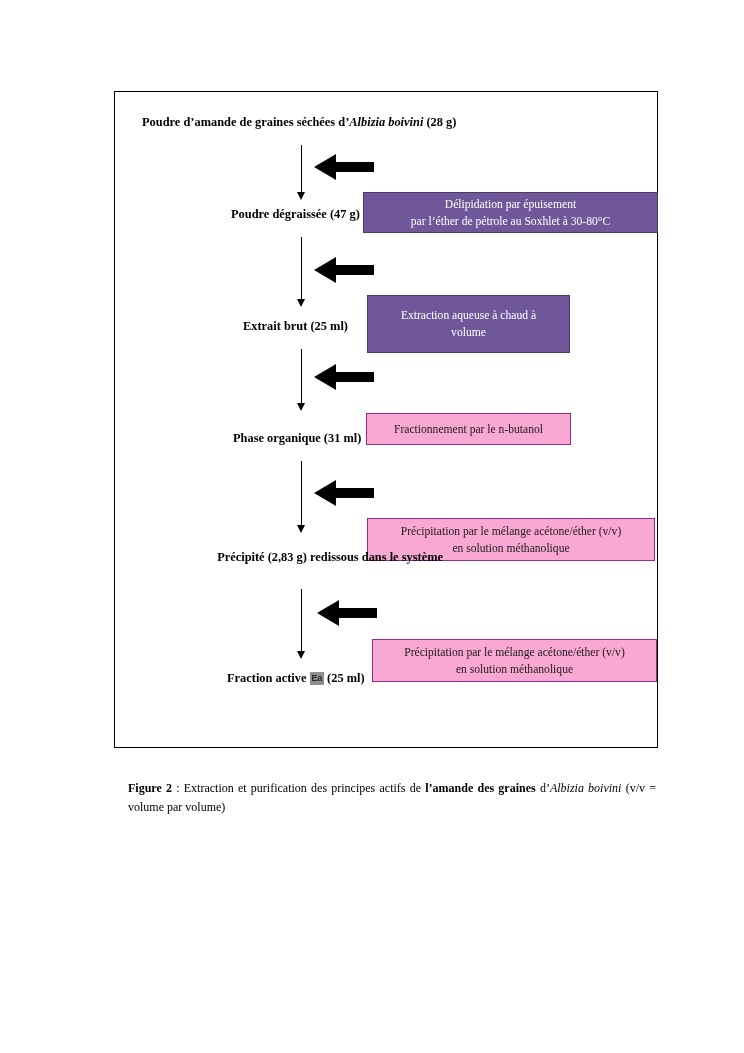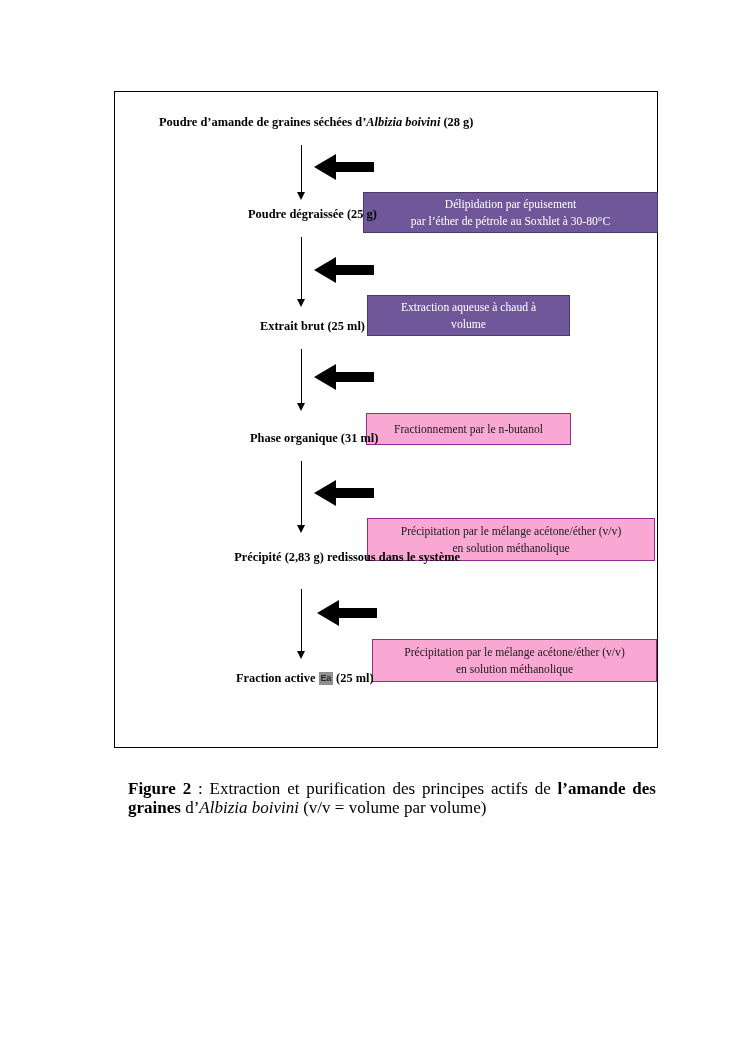--- a/index.html
+++ b/index.html
@@ -30,21 +30,20 @@
 
   
   .stage-label {
     position: absolute;
     font-weight: bold;
     font-size: 12.4px;
     line-height: 16px;
     color: #000000;
     text-align: center;
     white-space: nowrap;
-    margin-left: 17px;
   }
   .stage-label.two-line {
     white-space: normal;
     line-height: 17px;
   }
   .stage-label i {
     font-style: italic;
   }
 
   
@@ -130,21 +129,21 @@
     border: 1px solid #8c2f8c;
     color: #1a1a1a;
   }
 
   
   #figure-caption {
     position: absolute;
     left: 128px;
     top: 779px;
     width: 528px;
-    font-size: 17px;
+    font-size: 12px;
     line-height: 19px;
     text-align: justify;
     color: #000000;
   }
   #figure-caption b { font-weight: bold; }
   #figure-caption i { font-style: italic; }
 </style>
 </head>
 <body>
 
@@ -164,33 +163,33 @@
     <div class="tip"></div>
   </div>
 
   <div class="treatment-box purple" style="left:248px; top:56px; width:295px; height:41px;">
     <div>
       <span>Délipidation par épuisement</span><br>
       <span>par l’éther de pétrole au Soxhlet à 30-80°C</span>
     </div>
   </div>
 
-  <div class="stage-label" style="left:116px; top:114px;">Poudre dégraissée (25 g)</div>
+  <div class="stage-label" style="left:116px; top:114px;">Poudre dégraissée (47 g)</div>
 
   <div class="v-arrow" style="left:181px; top:145px; height:70px;">
     <div class="shaft" style="height:62px;"></div>
     <div class="head"></div>
   </div>
 
   <div class="block-arrow" style="left:199px; top:165px; width:60px;">
     <div class="tail" style="width:40px;"></div>
     <div class="tip"></div>
   </div>
 
-  <div class="treatment-box purple" style="left:252px; top:159px; width:203px; height:41px;align-items:center;">
+  <div class="treatment-box purple" style="left:252px; top:159px; width:203px; height:58px;align-items:center;">
     <div>
       <span>Extraction aqueuse à chaud à</span><br>
       <span>volume</span>
     </div>
   </div>
 
   <div class="stage-label" style="left:128px; top:226px;">Extrait brut (25 ml)</div>
 
   <div class="v-arrow" style="left:181px; top:257px; height:62px;">
     <div class="shaft" style="height:54px;"></div>
@@ -241,21 +240,21 @@
     <div class="tip"></div>
   </div>
 
   <div class="treatment-box pink" style="left:257px; top:503px; width:285px; height:43px;">
     <div>
       <span>Précipitation par le mélange acétone/éther (v/v)</span><br>
       <span>en solution méthanolique</span>
     </div>
   </div>
 
-  <div class="stage-label" style="left:104px; top:578px;">
+  <div class="stage-label" style="left:112px; top:578px;">
     <span>Fraction active </span><span class="missing-glyph">Ea</span><span> (25 ml)</span>
   </div>
 
 </div>
 
 <div id="figure-caption">
   <b>Figure 2</b><span> : </span><span>Extraction et purification des principes actifs de </span><b>l’amande des graines</b><span> d’</span><i>Albizia boivini</i><span> (v/v = volume par volume)</span>
 </div>
 
 </body></html>

